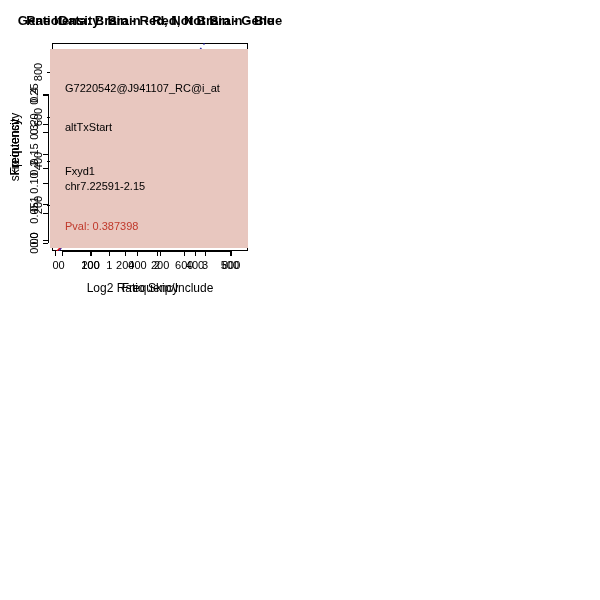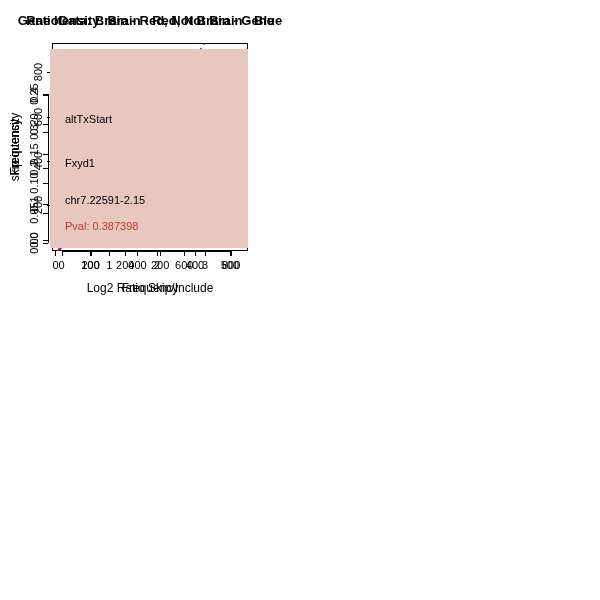--- a/index.html
+++ b/index.html
@@ -205,20 +205,21 @@
         <div class="bar" style="left: 139.814px; top: 227.125px; width: 9.13262px; height: 13.0226px; background: rgb(0, 0, 255);"></div>
         <div class="bar" style="left: 148.946px; top: 214.464px; width: 9.13262px; height: 25.6835px; background: rgb(0, 0, 255);"></div>
         <div class="bar" style="left: 175.642px; top: 188.419px; width: 9.13262px; height: 51.7287px; background: rgb(0, 0, 255);"></div>
         <div class="bar" style="left: 203.274px; top: 227.125px; width: 8.89845px; height: 13.0226px; background: rgb(0, 0, 255);"></div>
         <div class="bar" style="left: 230.437px; top: 227.125px; width: 9.13262px; height: 13.0226px; background: rgb(0, 0, 255);"></div>
       </div>
   </div>
 
   <div class="panel" id="p-br">
     <div class="infobox" id="infobox" style="background: rgb(232, 199, 191);">
-      <div class="info-line" style="top:64px">altTxStart</div>
-      <div class="info-line" style="top:108px">Fxyd1</div>
-      <div class="info-line" style="top:145px">chr7.22591-2.15</div>
+      <div class="info-line" style="top:33px">G7220542@J941107_RC@i_at</div>
+      <div class="info-line" style="top:72px">altTxStart</div>
+      <div class="info-line" style="top:116px">Fxyd1</div>
+      <div class="info-line" style="top:131px">chr7.22591-2.15</div>
       <div class="info-line" id="pval-line" style="top: 171px; color: rgb(192, 57, 43);">Pval: 0.387398</div>
     </div>
   </div>
 
 </div>
 
 </body></html>

